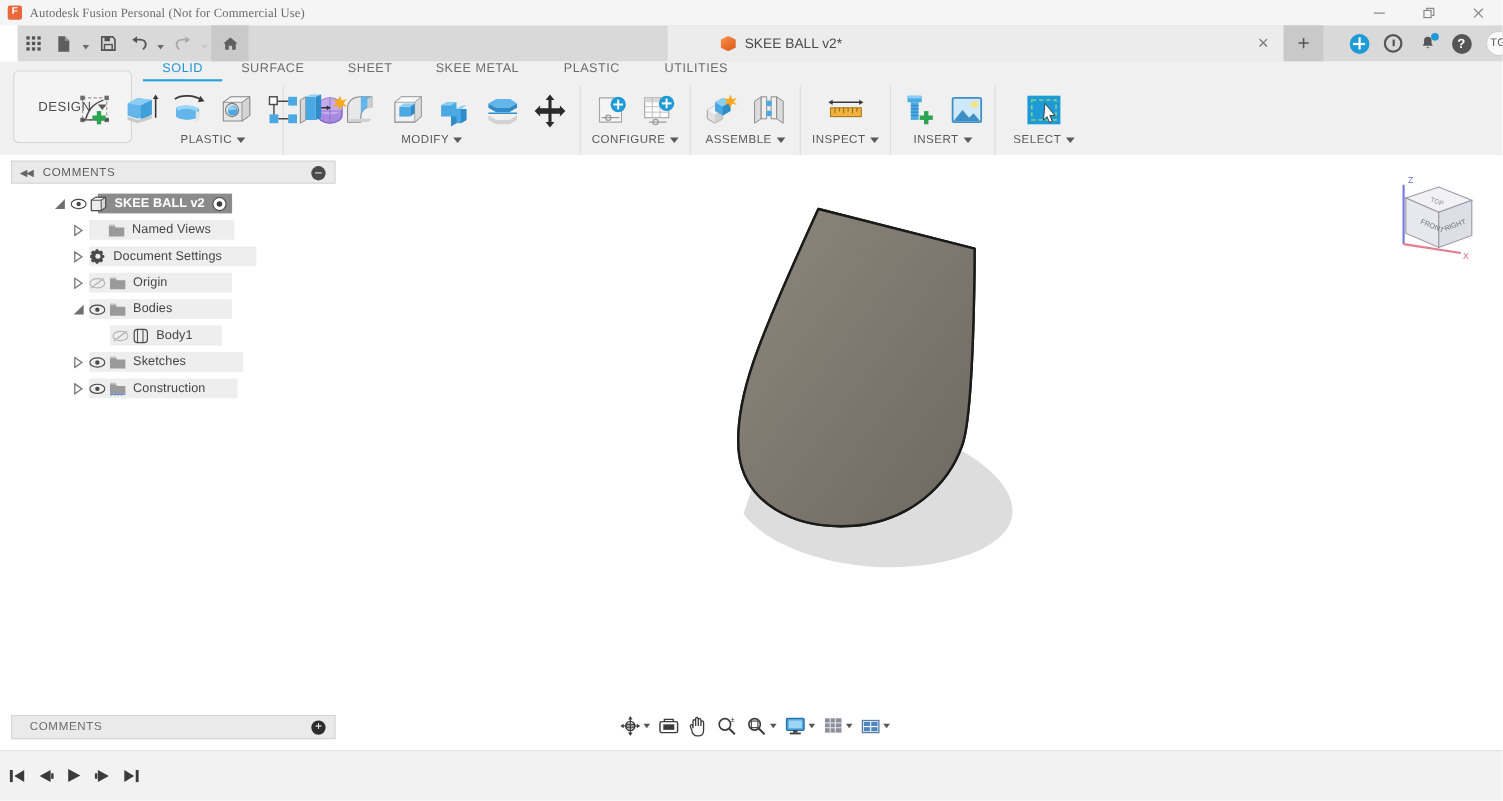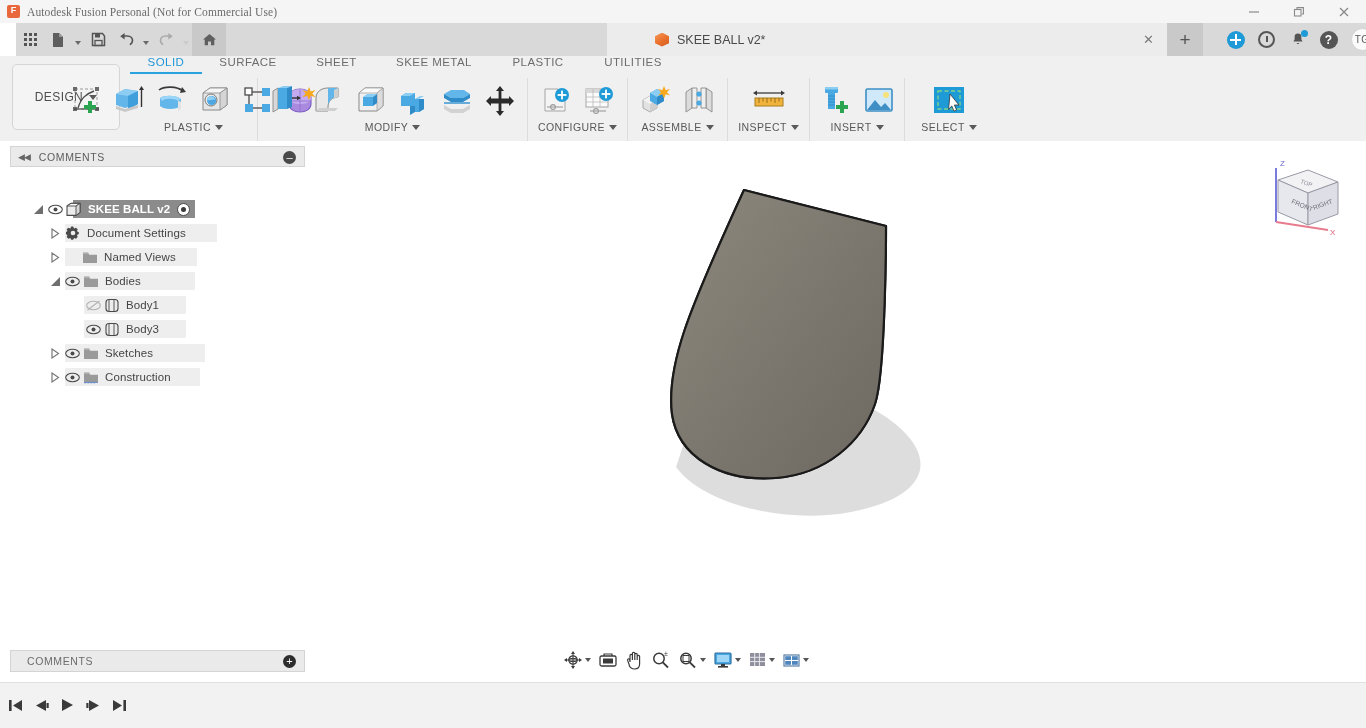--- a/index.html
+++ b/index.html
@@ -111,21 +111,21 @@
   .browser-hdr{
     position:absolute; left:10px; top:146px; width:295px; height:21px;
     background:#eaeaea; border:1px solid #d4d4d4;
     display:flex; align-items:center;
   }
   .bh-arrows{ font-size:9px; color:#666; margin-left:7px; letter-spacing:-1px;}
   .bh-title{ font-size:10.5px; color:#5d5d5d; margin-left:9px; letter-spacing:.6px;}
   .bh-minus{ position:absolute; right:8px; top:4px; width:13px;height:13px;border-radius:50%;
     background:#4a4a4a; color:#fff; font-size:11px; line-height:12px; text-align:center;}
 
-  .tree{ position:absolute; left:10px; top:173px; width:295px;margin-top:24px; }
+  .tree{ position:absolute; left:26px; top:173px; width:295px; }
   .node{ height:24px; display:flex; align-items:center; position:relative; font-size:11.5px; color:#454545;}
   .node .hl{ position:absolute; height:18px; top:3px; background:#eeeeee; border-radius:1px; z-index:0;}
   .node > *{ position:relative; z-index:1;}
   .arrow{ width:16px;height:24px;display:flex;align-items:center;justify-content:center;}
   .arrow-open{ width:0;height:0;border-left:9px solid transparent;border-bottom:9px solid #6f6f6f;}
   .eye{ width:18px;height:24px;display:flex;align-items:center;justify-content:center;}
   .node-icon{ width:19px;height:24px;display:flex;align-items:center;justify-content:center;}
   .node-label{ margin-left:5px; letter-spacing:.1px; white-space:nowrap;}
   .node.selected .node-label{ color:#ffffff; font-weight:bold;}
   .node.selected .selbg{ position:absolute; height:18px; top:3px; background:#8b8b8b; z-index:0;}
@@ -647,51 +647,72 @@
             <path d="M11 4l4-2.6v9l-4 3z" fill="#d7d7d7" stroke="#4a4a4a" stroke-width=".9"></path>
           </svg>
       </span>
       <span class="node-label">SKEE BALL v2</span>
       <span class="radio">
           <i></i>
         </span>
     </div>
 
     <div class="node" style="padding-left:37px">
+      <div class="hl" style="left:55px; width:132px;"></div>
+      <span class="arrow">
+        <svg width="9" height="11" viewBox="0 0 9 11">
+            <path d="M1 1l6.5 4.5L1 10z" fill="none" stroke="#7a7a7a" stroke-width="1.2"></path>
+          </svg>
+      </span>
+      <span class="node-icon" style="margin-left:17px">
+        <svg width="16" height="13" viewBox="0 0 16 13">
+            <path d="M1 2h5l1.4 1.8H15V12H1z" fill="#9a9a9a"></path>
+            <path d="M1 1h5l1.4 1.6H1z" fill="#c4c4c4"></path>
+          </svg>
+      </span>
+      <span class="node-label">Named Views</span>
+    </div>
+
+    <div class="node" style="padding-left:37px">
       <div class="hl" style="left:55px; width:152px;"></div>
       <span class="arrow">
         <svg width="9" height="11" viewBox="0 0 9 11">
             <path d="M1 1l6.5 4.5L1 10z" fill="none" stroke="#7a7a7a" stroke-width="1.2"></path>
           </svg>
       </span>
       <span class="node-icon">
         <svg width="14" height="14" viewBox="0 0 14 14">
             <path d="M7 0l1 2 2-.8L11.8 3 11 5l2 1v2l-2 1 .8 2L10 12.8 8 12l-1 2H5l-1-2-2 .8L.2 11 1 9l-2-1V6l2-1L.2 3 2 1.2 4 2l1-2z" transform="translate(.5 .5) scale(.95)" fill="#4a4a4a"></path>
             <circle cx="7" cy="7" r="2.3" fill="#eee"></circle>
           </svg>
       </span>
       <span class="node-label">Document Settings</span>
     </div>
 
     <div class="node" style="padding-left:37px">
-      <div class="hl" style="left:55px; width:132px;"></div>
+      <div class="hl" style="left:55px; width:130px;"></div>
       <span class="arrow">
         <svg width="9" height="11" viewBox="0 0 9 11">
             <path d="M1 1l6.5 4.5L1 10z" fill="none" stroke="#7a7a7a" stroke-width="1.2"></path>
           </svg>
       </span>
-      <span class="node-icon" style="margin-left:17px">
+      <span class="eye">
+        <svg width="15" height="11" viewBox="0 0 15 11">
+            <ellipse cx="7.5" cy="5.5" rx="6.8" ry="4.2" fill="none" stroke="#b5b5b5" stroke-width="1.1"></ellipse>
+            <line x1="1.5" y1="10" x2="13.5" y2="1" stroke="#b5b5b5" stroke-width="1.2"></line>
+          </svg>
+      </span>
+      <span class="node-icon">
         <svg width="16" height="13" viewBox="0 0 16 13">
             <path d="M1 2h5l1.4 1.8H15V12H1z" fill="#9a9a9a"></path>
             <path d="M1 1h5l1.4 1.6H1z" fill="#c4c4c4"></path>
           </svg>
       </span>
-      <span class="node-label">Named Views</span>
-    </div>
-
+      <span class="node-label">Origin</span>
+    </div>
 
     <div class="node" style="padding-left:37px">
       <div class="hl" style="left:55px; width:130px;"></div>
       <span class="arrow">
           <span class="arrow-open"></span>
         </span>
       <span class="eye">
         <svg width="15" height="11" viewBox="0 0 15 11">
             <ellipse cx="7.5" cy="5.5" rx="6.8" ry="4.2" fill="none" stroke="#4a4a4a" stroke-width="1.1"></ellipse>
             <circle cx="7.5" cy="5.5" r="2" fill="#4a4a4a"></circle>
@@ -718,37 +739,20 @@
         <svg width="16" height="15" viewBox="0 0 16 15">
             <rect x="2" y="1.5" width="12" height="12" rx="3" fill="#ececec" stroke="#4a4a4a" stroke-width="1.1"></rect>
             <path d="M5 2v11" stroke="#4a4a4a" stroke-width=".9"></path>
             <path d="M10 2v11" stroke="#4a4a4a" stroke-width=".9"></path>
           </svg>
       </span>
       <span class="node-label">Body1</span>
     </div>
 
 
-    <div class="node" style="padding-left:74px">
-      <div class="hl" style="left:74px; width:102px;"></div>
-      <span class="eye">
-        <svg width="15" height="11" viewBox="0 0 15 11">
-            <ellipse cx="7.5" cy="5.5" rx="6.8" ry="4.2" fill="none" stroke="#4a4a4a" stroke-width="1.1"></ellipse>
-            <circle cx="7.5" cy="5.5" r="2" fill="#4a4a4a"></circle>
-          </svg>
-      </span>
-      <span class="node-icon">
-        <svg width="16" height="15" viewBox="0 0 16 15">
-            <rect x="2" y="1.5" width="12" height="12" rx="3" fill="#ececec" stroke="#4a4a4a" stroke-width="1.1"></rect>
-            <path d="M5 2v11" stroke="#4a4a4a" stroke-width=".9"></path>
-            <path d="M10 2v11" stroke="#4a4a4a" stroke-width=".9"></path>
-          </svg>
-      </span>
-      <span class="node-label">Body3</span>
-    </div>
 
     <div class="node" style="padding-left:37px">
       <div class="hl" style="left:55px; width:140px;"></div>
       <span class="arrow">
         <svg width="9" height="11" viewBox="0 0 9 11">
             <path d="M1 1l6.5 4.5L1 10z" fill="none" stroke="#7a7a7a" stroke-width="1.2"></path>
           </svg>
       </span>
       <span class="eye">
         <svg width="15" height="11" viewBox="0 0 15 11">

